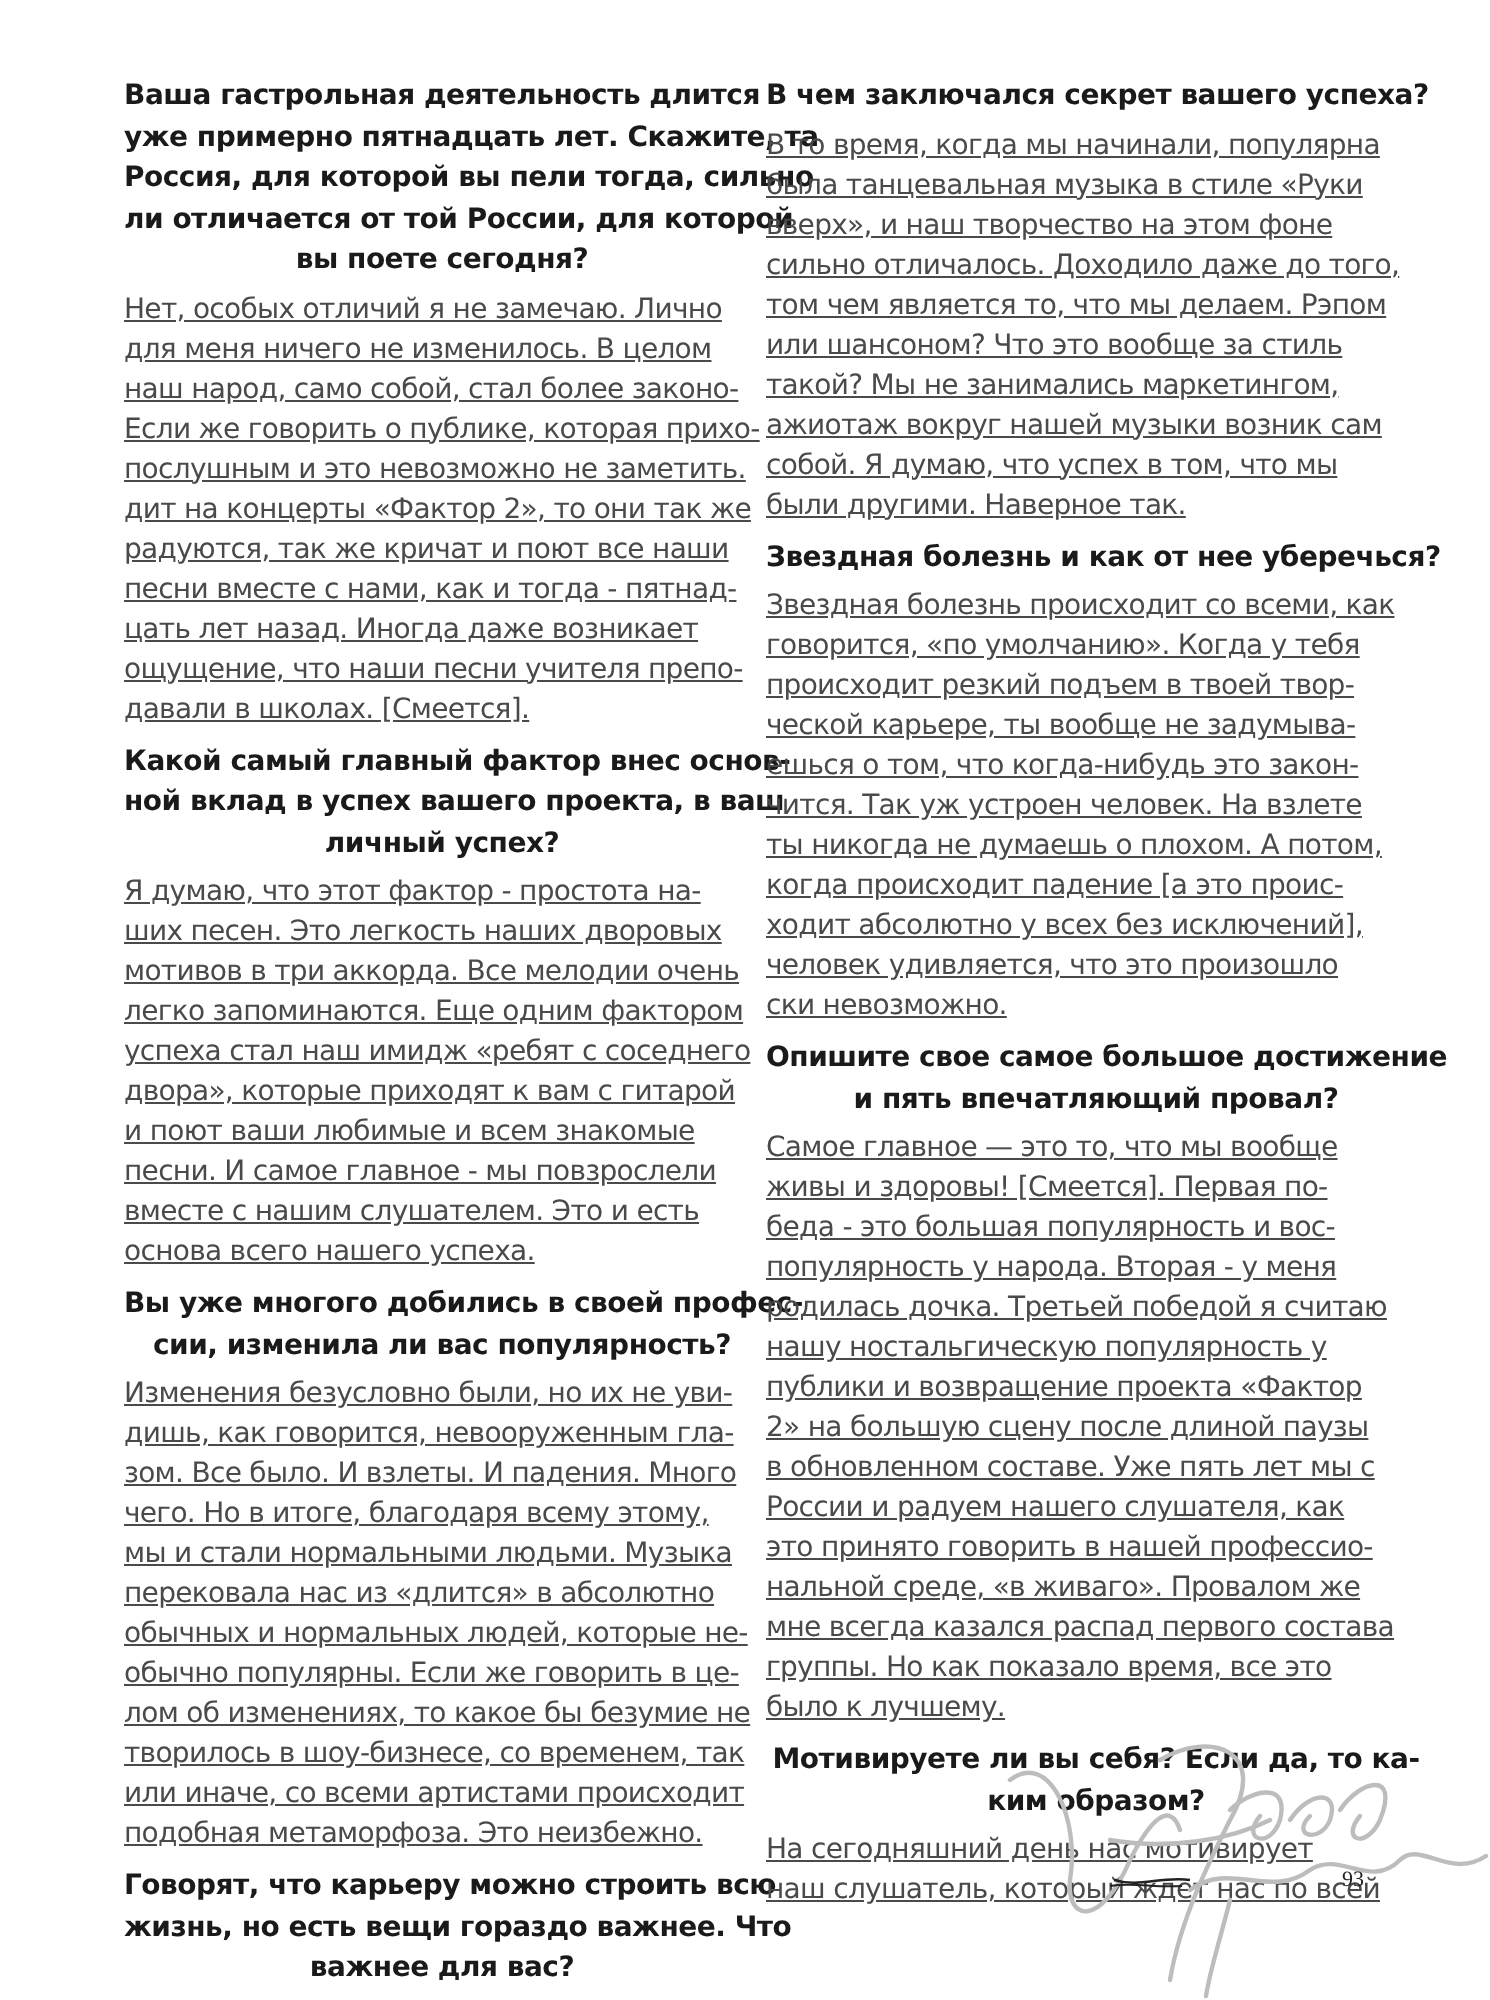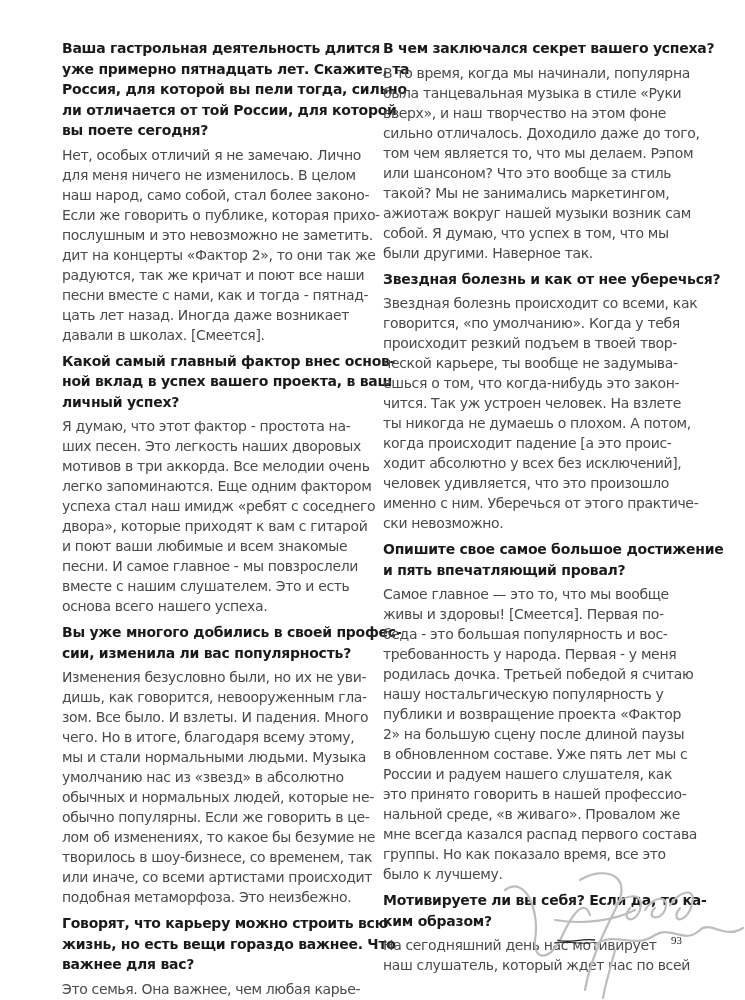--- a/index.html
+++ b/index.html
@@ -3,22 +3,22 @@
 <meta charset="utf-8">
 <style>
   html, body { margin: 0; padding: 0; background: #ffffff; }
   body { width: 745px; height: 1000px; position: relative; overflow: hidden;
          font-family: "DejaVu Sans", "Liberation Sans", sans-serif; }
   .col { position: absolute; top: 38px; width: 318px; }
   .col.left { left: 62px; }
   .col.right { left: 383px; width: 330px; }
   .block { margin-bottom: 6px; }
   .q { color: #1a1a1a; font-weight: bold; font-size: 14px; line-height: 20.5px;
-       letter-spacing: -0.25px; margin-bottom: 4px; }
-  .a { color: #4a4a4a; font-size: 14px; line-height: 20px; letter-spacing: -0.35px; }
+       letter-spacing: -0.25px; margin-bottom: 4px; text-align: center; }
+  .a { color: #4a4a4a; font-size: 14px; line-height: 20px; letter-spacing: -0.35px; text-decoration: underline; }
   .line { display: block; white-space: nowrap; }
   .sig { position: absolute; left: 495px; top: 870px; width: 250px; height: 130px; }
   .pagenum { position: absolute; left: 671px; top: 934px; font-size: 11px; color: #222;
              font-family: Liberation Serif, serif; }
 </style>
 </head>
 <body>
 
 <div class="col left" id="leftCol">
     <div class="block">
@@ -32,20 +32,21 @@
       <div class="a">
         <span class="line">Нет, особых отличий я не замечаю. Лично</span>
         <span class="line">для меня ничего не изменилось. В целом</span>
         <span class="line">наш народ, само собой, стал более законо-</span>
         <span class="line">Если же говорить о публике, которая прихо-</span>
         <span class="line">послушным и это невозможно не заметить.</span>
         <span class="line">дит на концерты «Фактор 2», то они так же</span>
         <span class="line">радуются, так же кричат и поют все наши</span>
         <span class="line">песни вместе с нами, как и тогда - пятнад-</span>
         <span class="line">цать лет назад. Иногда даже возникает</span>
+        <span class="line">ощущение, что наши песни учителя препо-</span>
         <span class="line">давали в школах. [Смеется].</span>
       </div>
     </div>
     <div class="block">
       <div class="q">
         <span class="line">Какой самый главный фактор внес основ-</span>
         <span class="line">ной вклад в успех вашего проекта, в ваш</span>
         <span class="line">личный успех?</span>
       </div>
       <div class="a">
@@ -65,21 +66,21 @@
       <div class="q">
         <span class="line">Вы уже многого добились в своей профес-</span>
         <span class="line">сии, изменила ли вас популярность?</span>
       </div>
       <div class="a">
         <span class="line">Изменения безусловно были, но их не уви-</span>
         <span class="line">дишь, как говорится, невооруженным гла-</span>
         <span class="line">зом. Все было. И взлеты. И падения. Много</span>
         <span class="line">чего. Но в итоге, благодаря всему этому,</span>
         <span class="line">мы и стали нормальными людьми. Музыка</span>
-        <span class="line">умолчанию нас из «звезд» в абсолютно</span>
+        <span class="line">перековала нас из «длится» в абсолютно</span>
         <span class="line">обычных и нормальных людей, которые не-</span>
         <span class="line">обычно популярны. Если же говорить в це-</span>
         <span class="line">лом об изменениях, то какое бы безумие не</span>
         <span class="line">творилось в шоу-бизнесе, со временем, так</span>
         <span class="line">или иначе, со всеми артистами происходит</span>
         <span class="line">подобная метаморфоза. Это неизбежно.</span>
       </div>
     </div>
     <div class="block">
       <div class="q">
@@ -118,34 +119,33 @@
         <span class="line">Звездная болезнь происходит со всеми, как</span>
         <span class="line">говорится, «по умолчанию». Когда у тебя</span>
         <span class="line">происходит резкий подъем  в твоей твор-</span>
         <span class="line">ческой карьере, ты вообще не задумыва-</span>
         <span class="line">ешься о том, что когда-нибудь это закон-</span>
         <span class="line">чится. Так уж устроен человек. На взлете</span>
         <span class="line">ты никогда не думаешь о плохом. А потом,</span>
         <span class="line">когда происходит падение [а это проис-</span>
         <span class="line">ходит абсолютно у всех без исключений],</span>
         <span class="line">человек удивляется, что это произошло</span>
-        <span class="line">именно с ним. Уберечься от этого практиче-</span>
         <span class="line">ски невозможно.</span>
       </div>
     </div>
     <div class="block">
       <div class="q">
         <span class="line">Опишите свое самое большое достижение</span>
         <span class="line">и пять впечатляющий провал?</span>
       </div>
       <div class="a">
         <span class="line">Самое главное — это то, что мы вообще</span>
         <span class="line">живы и здоровы! [Смеется]. Первая по-</span>
         <span class="line">беда - это большая популярность и вос-</span>
-        <span class="line">требованность у народа. Первая - у меня</span>
+        <span class="line">популярность у народа. Вторая - у меня</span>
         <span class="line">родилась дочка. Третьей победой я считаю</span>
         <span class="line">нашу ностальгическую популярность у</span>
         <span class="line">публики и возвращение проекта «Фактор</span>
         <span class="line">2» на большую сцену после длиной паузы</span>
         <span class="line">в обновленном составе. Уже пять лет мы с</span>
         <span class="line">России и радуем нашего слушателя, как</span>
         <span class="line">это принято говорить в нашей профессио-</span>
         <span class="line">нальной среде, «в живаго». Провалом же</span>
         <span class="line">мне всегда казался распад первого состава</span>
         <span class="line">группы. Но как показало время, все это</span>

